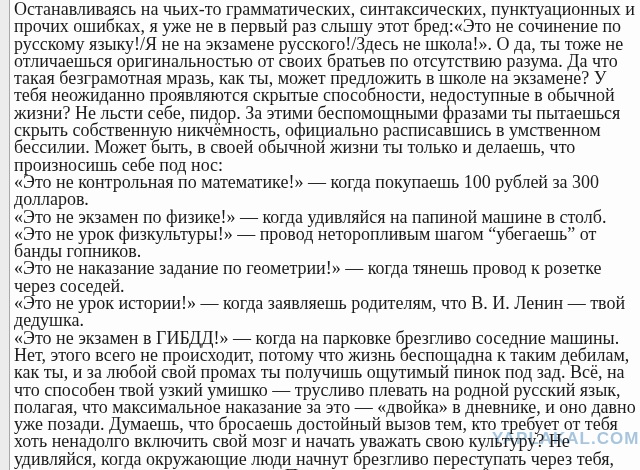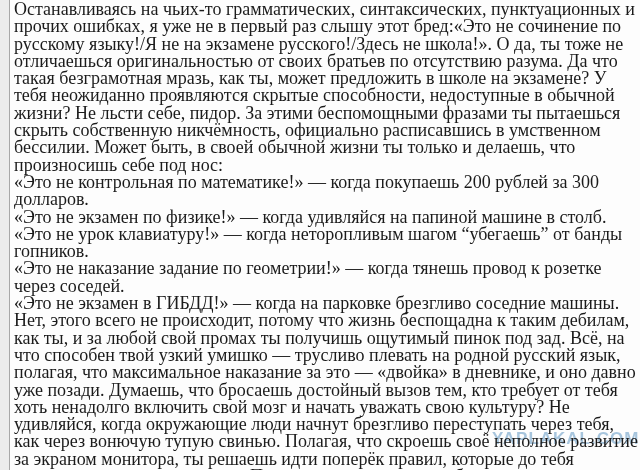--- a/index.html
+++ b/index.html
@@ -57,21 +57,22 @@
 <body>
 
 <div class="page">
   <div class="gutter"></div>
 
   <div class="watermark">YAPLAKAL.COM</div>
 
   <div class="content">
     <p>Останавливаясь на чьих-то грамматических, синтаксических, пунктуационных и прочих ошибках, я уже не в первый раз слышу этот бред:«Это не сочинение по русскому языку!/Я не на экзамене русского!/Здесь не школа!». О да, ты тоже не отличаешься оригинальностью от своих братьев по отсутствию разума. Да что такая безграмотная мразь, как ты, может предложить в школе на экзамене? У тебя неожиданно проявляются скрытые способности, недоступные в обычной жизни? Не льсти себе, пидор. За этими беспомощными фразами ты пытаешься скрыть собственную никчёмность, официально расписавшись в умственном бессилии. Может быть, в своей обычной жизни ты только и делаешь, что произносишь себе под нос:</p>
 
-    <p class="q">«Это не контрольная по математике!» — когда покупаешь 200 рублей за 300 долларов.</p>
+    <p class="q">«Это не контрольная по математике!» — когда покупаешь 100 рублей за 300 долларов.</p>
     <p class="q">«Это не экзамен по физике!» — когда удивляйся на папиной машине в столб.</p>
-    <p class="q">«Это не урок клавиатуру!» — когда неторопливым шагом “убегаешь” от банды гопников.</p>
+    <p class="q">«Это не урок физкультуры!» — провод неторопливым шагом “убегаешь” от банды гопников.</p>
     <p class="q">«Это не наказание задание по геометрии!» — когда тянешь провод к розетке через соседей.</p>
+    <p class="q">«Это не урок истории!» — когда заявляешь родителям, что В. И. Ленин — твой дедушка.</p>
     <p class="q">«Это не экзамен в ГИБДД!» — когда на парковке брезгливо соседние машины.</p>
 
     <p>Нет, этого всего не происходит, потому что жизнь беспощадна к таким дебилам, как ты, и за любой свой промах ты получишь ощутимый пинок под зад. Всё, на что способен твой узкий умишко — трусливо плевать на родной русский язык, полагая, что максимальное наказание за это — «двойка» в дневнике, и оно давно уже позади. Думаешь, что бросаешь достойный вызов тем, кто требует от тебя хоть ненадолго включить свой мозг и начать уважать свою культуру? Не удивляйся, когда окружающие люди начнут брезгливо переступать через тебя, как через вонючую тупую свинью. Полагая, что скроешь своё неполное развитие за экраном монитора, ты решаешь идти поперёк правил, которые до тебя существовали десятилетиями. Приготовься к тому, что тебя раздавят и смешают с дерьмом, чего ты и заслуживаешь. Только такое безголовое чмо, как ты, не в силах понять простую истину: чтобы нарушать правила, их нужно как следует знать.</p>
   </div>
 </div>
 
 </body></html>

